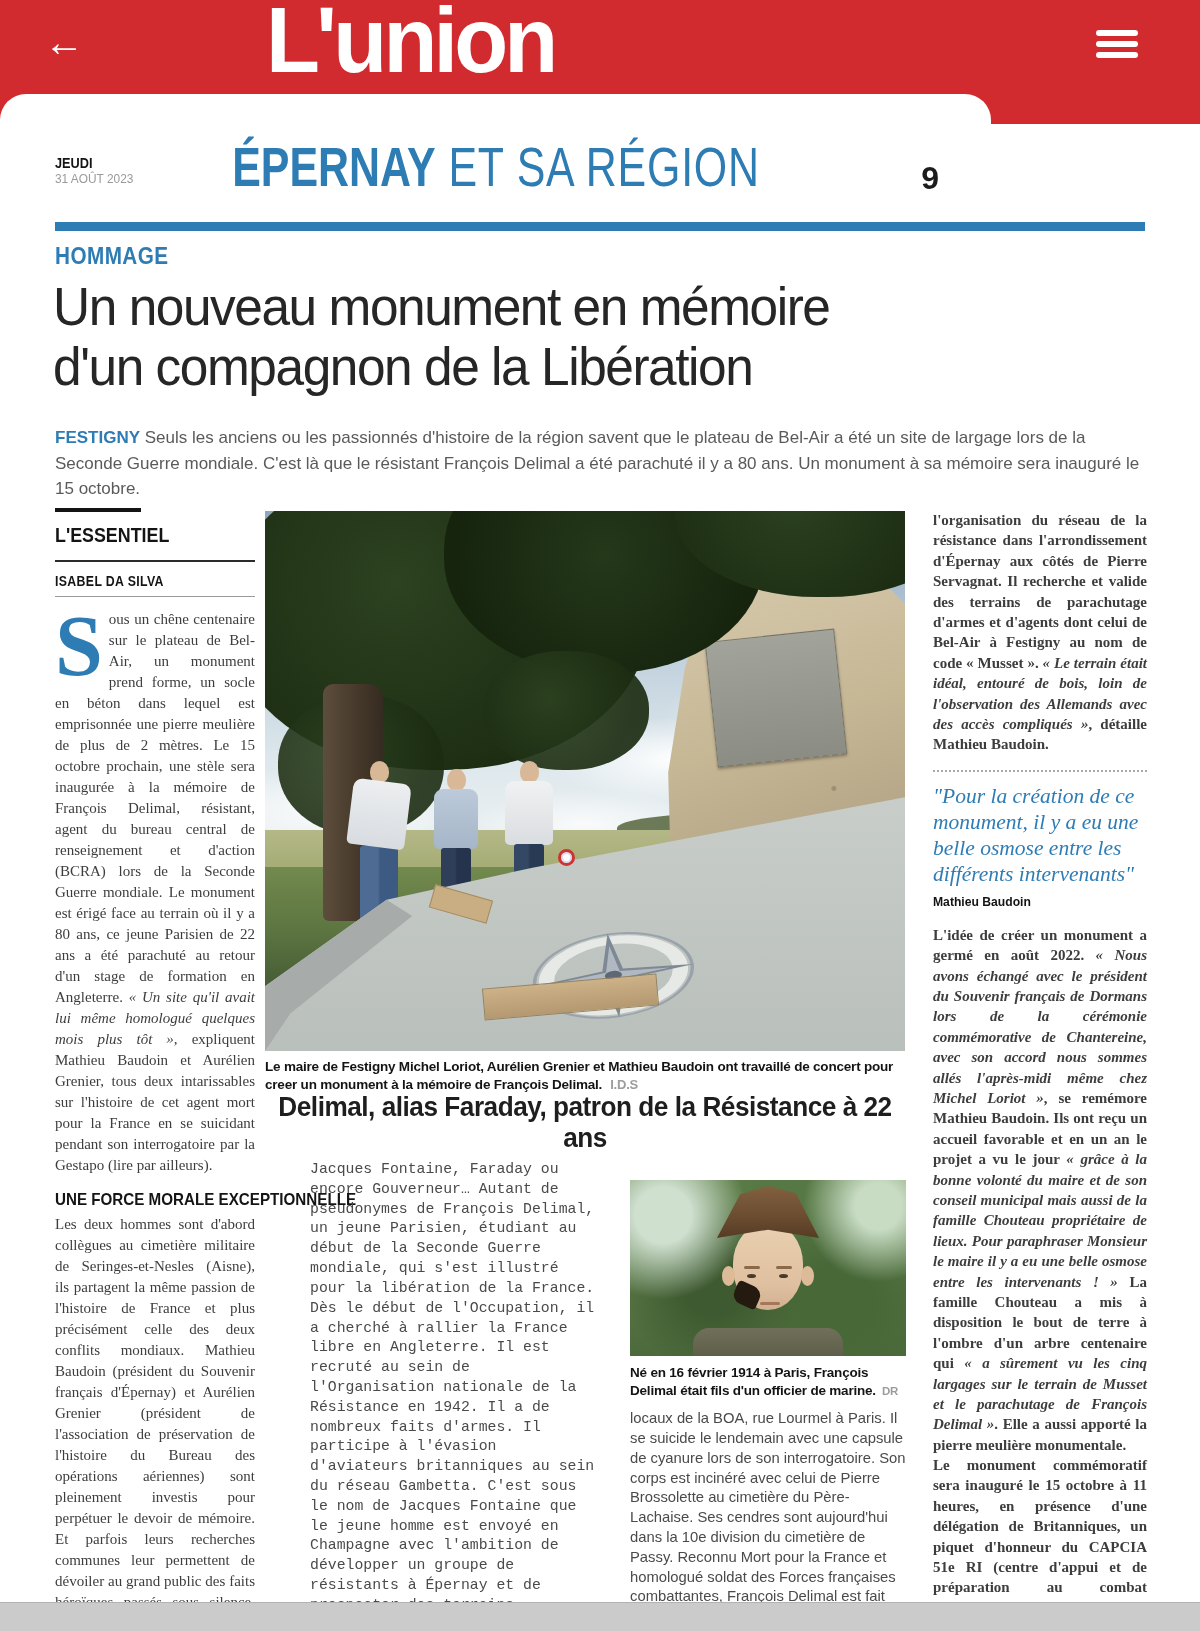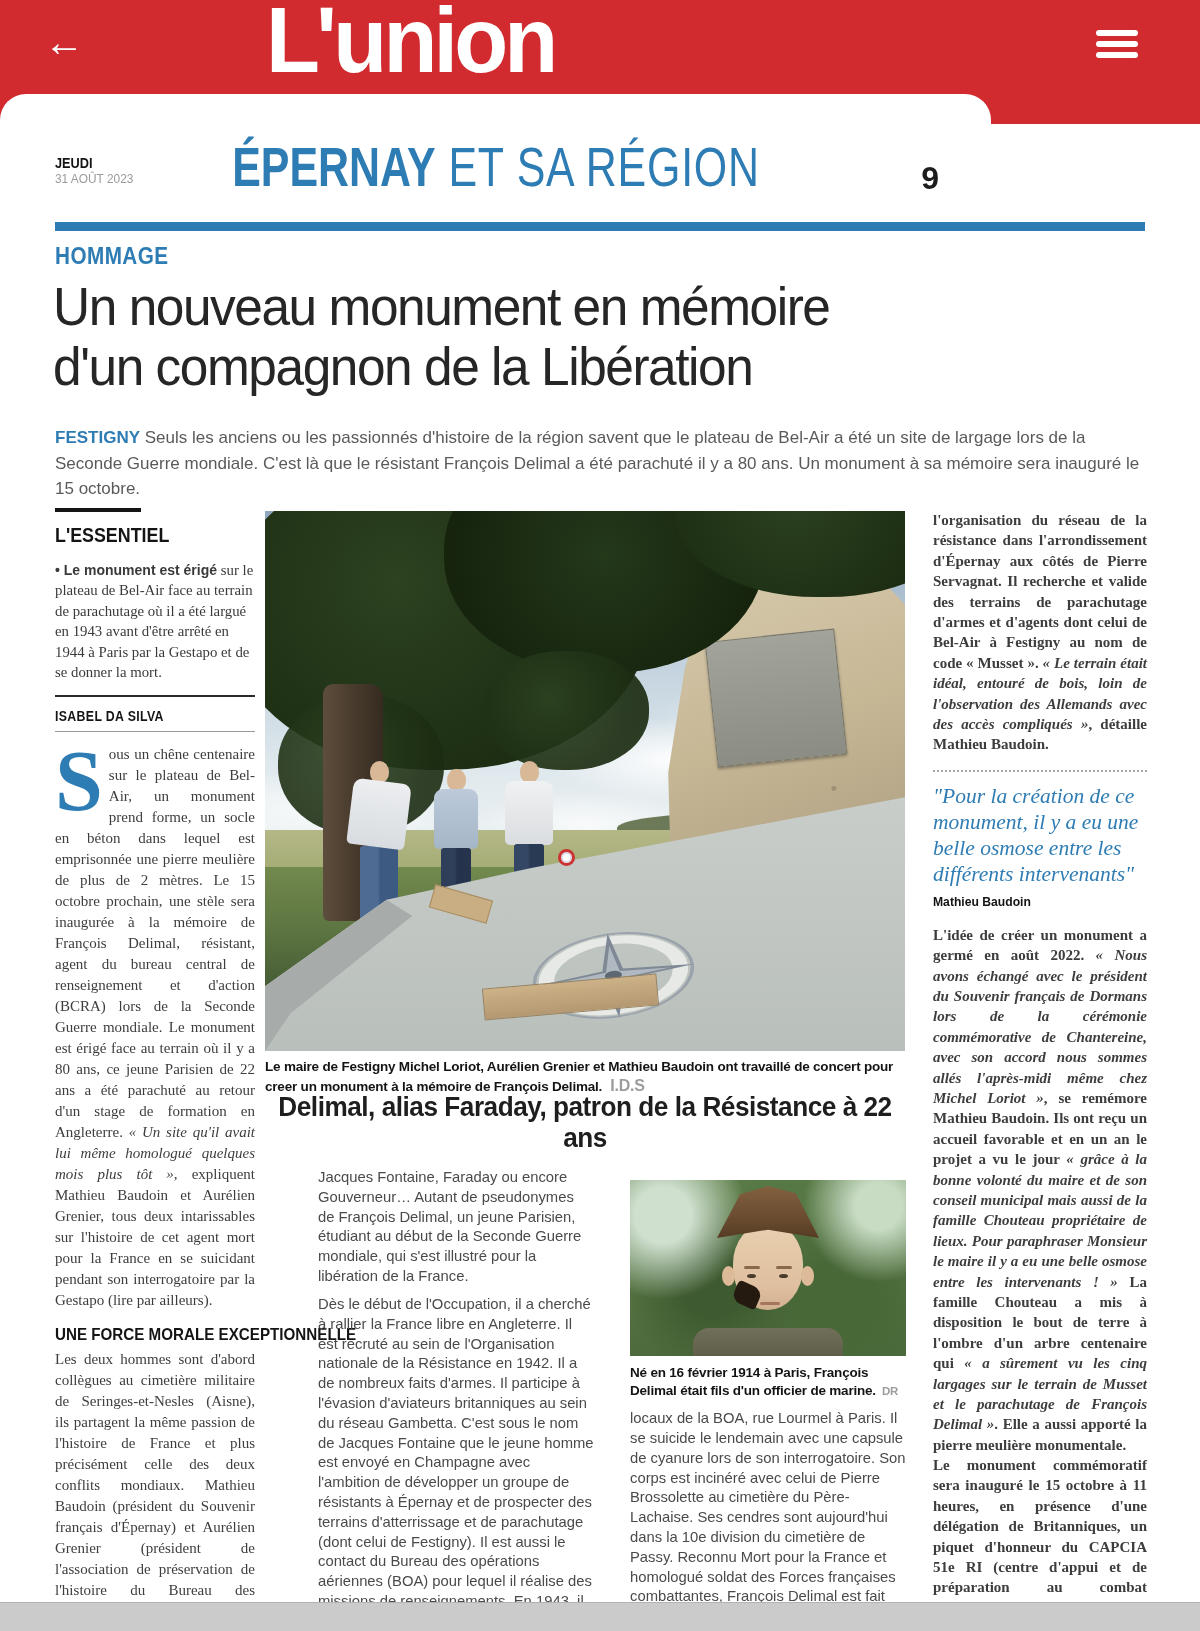--- a/index.html
+++ b/index.html
@@ -87,25 +87,25 @@
   .roundel{position:absolute;left:45.8%;top:62.5%;width:11px;height:11px;border-radius:50%;
      background:#fff;border:3px solid #c33;box-shadow:inset 0 0 0 2px #dde;}
   .man{position:absolute;}
   .man .head{width:19px;height:22px;border-radius:50% 50% 46% 46%;background:#d9b897;margin:0 auto;}
   .man .torso{border-radius:9px 9px 5px 5px;margin:-2px auto 0;}
   .man .legs{margin:-1px auto 0;border-radius:3px 3px 2px 2px;}
   .man .shadow{height:10px;border-radius:50%;background:rgba(30,40,20,.25);margin:2px auto 0;}
   
   .caption{position:absolute;left:265px;top:964px;width:640px;font-size:13.5px;font-weight:700;
            color:#141414;letter-spacing:-.2px;line-height:1.3;}
-  .caption .credit{font-weight:700;color:#9c9c9c;font-size:16px;margin-left:8px;}
+  .caption .credit{font-weight:700;color:#9c9c9c;font-size:13px;margin-left:8px;}
   .midtitle{position:absolute;left:265px;top:998px;width:640px;text-align:center;font-size:27px;
             font-weight:700;color:#1e1e1e;letter-spacing:-.5px;transform:scaleX(.97);}
   .colA{position:absolute;left:310px;top:1066px;width:292px;font-size:14.8px;line-height:1.34;color:#4a4a4a;}
-  .colA p{margin:8px;}
+  .colA p{margin:0;font-family:Liberation Mono, monospace;}
   .colB{position:absolute;left:630px;top:1086px;width:276px;}
   .sphoto{position:relative;width:276px;height:176px;overflow:hidden;background:
      radial-gradient(circle at 12% 20%, #cfe0cf 0 10%, transparent 30%),
      radial-gradient(circle at 90% 15%, #c8dcc4 0 8%, transparent 26%),
      radial-gradient(circle at 30% 60%, #3e5a30 0 14%, transparent 40%),
      radial-gradient(circle at 75% 70%, #486838 0 16%, transparent 44%),
      radial-gradient(circle at 60% 20%, #567844 0 20%, transparent 50%),
      linear-gradient(180deg,#63824c,#4c6a3c);}
   .face{position:absolute;left:50%;top:44px;width:70px;height:86px;margin-left:-35px;
         background:linear-gradient(180deg,#e9d0b0 0%,#dfc0a0 70%,#d2b090 100%);border-radius:46% 46% 50% 50%;}
@@ -164,21 +164,20 @@
 
     <div class="kicker">HOMMAGE</div>
     <div class="headline">Un nouveau monument en mémoire d'un compagnon de la Libération</div>
 
     <div class="lede"><b>FESTIGNY</b><span> Seuls les anciens ou les passionnés d'histoire de la région savent que le plateau de Bel-Air a été un site de largage lors de la Seconde Guerre mondiale. C'est là que le résistant François Delimal a été parachuté il y a 80 ans. Un monument à sa mémoire sera inauguré le 15 octobre.</span></div>
 
     <div class="leftcol">
       <div class="ess-rule-top"></div>
       <div class="ess-title">L'ESSENTIEL</div>
       <div class="bullets serif">
-        <div><span class="blead">• Le monument est érigé</span><span> sur le plateau de Bel-Air face au terrain de parachutage où il a été largué en 1943 avant d'être arrêté en 1944 à Paris par la Gestapo et de se donner la mort.</span></div>
       </div>
       <div class="ess-rule-bottom"></div>
       <div class="author">ISABEL DA SILVA</div>
       <div class="author-rule"></div>
       <div class="bodytext serif"><span class="dropcap">S</span><span><span>ous un chêne centenaire sur le plateau de Bel-Air, un monument prend forme, un socle en béton dans lequel est emprisonnée une pierre meulière de plus de 2 mètres. Le 15 octobre prochain, une stèle sera inaugurée à la mémoire de François Delimal, résistant, agent du bureau central de renseignement et d'action (BCRA) lors de la Seconde Guerre mondiale. Le monument est érigé face au terrain où il y a 80 ans, ce jeune Parisien de 22 ans a été parachuté au retour d'un stage de formation en Angleterre. </span><span class="run-it">« Un site qu'il avait lui même homologué quelques mois plus tôt »</span><span>, expliquent Mathieu Baudoin et Aurélien Grenier, tous deux intarissables sur l'histoire de cet agent mort pour la France en se suicidant pendant son interrogatoire par la Gestapo (lire par ailleurs).</span></span></div>
       <div class="subhead">UNE FORCE MORALE EXCEPTIONNELLE</div>
       <div class="bodytext serif">Les deux hommes sont d'abord collègues au cimetière militaire de Seringes-et-Nesles (Aisne), ils partagent la même passion de l'histoire de France et plus précisément celle des deux conflits mondiaux. Mathieu Baudoin (président du Souvenir français d'Épernay) et Aurélien Grenier (président de l'association de préservation de l'histoire du Bureau des opérations aériennes) sont pleinement investis pour perpétuer le devoir de mémoire. Et parfois leurs recherches communes leur permettent de dévoiler au grand public des faits héroïques passés sous silence, comme à Festigny.</div>
 
     </div>
 

